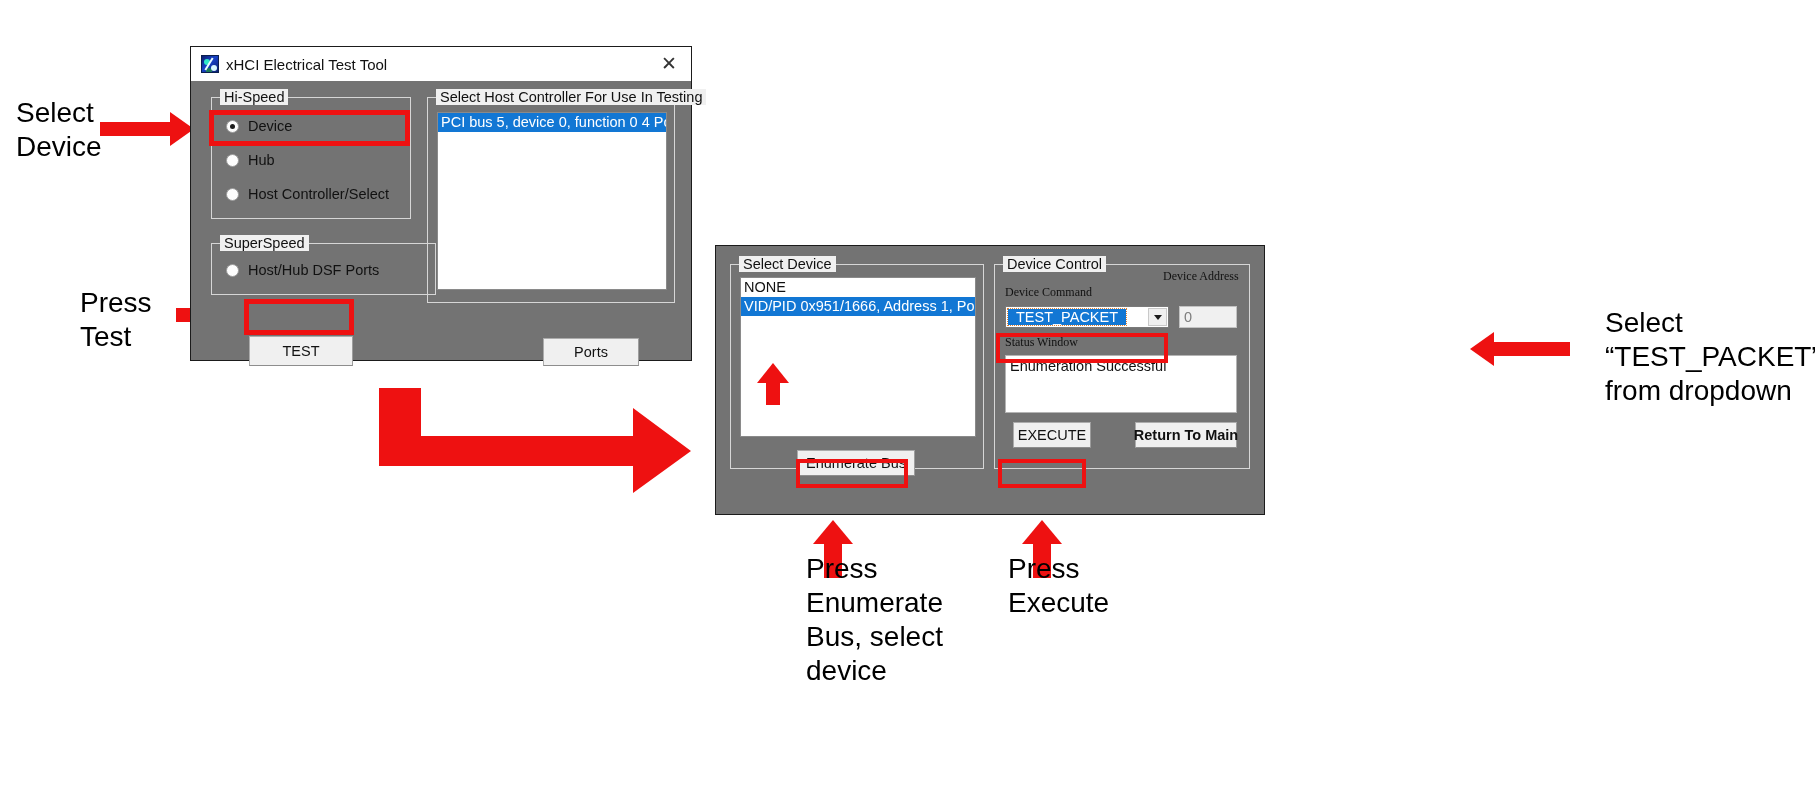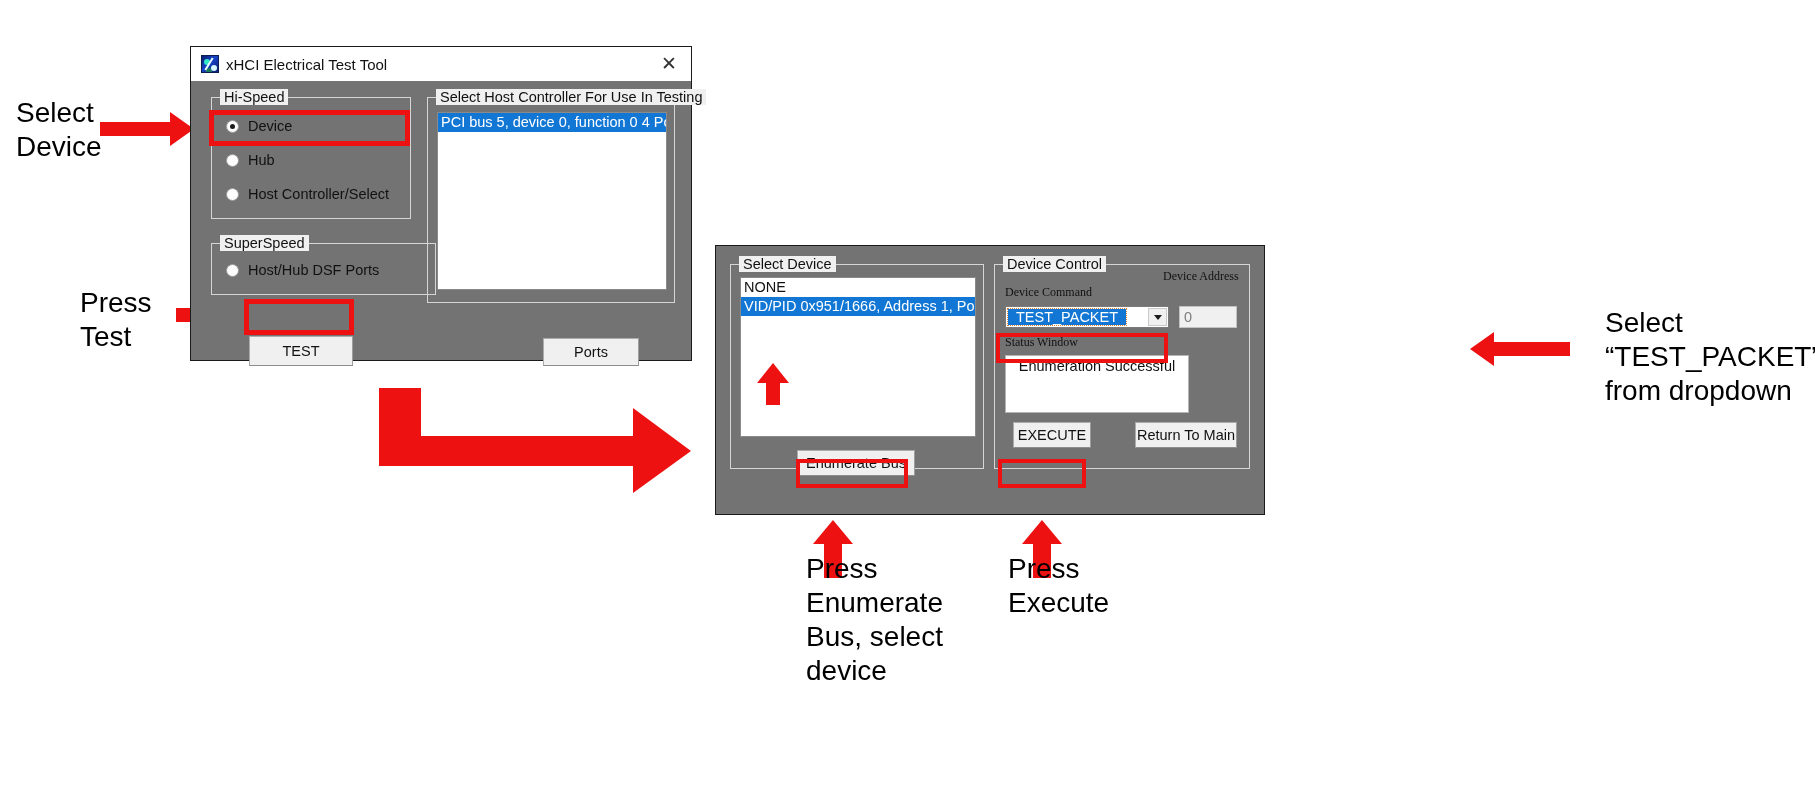--- a/index.html
+++ b/index.html
@@ -366,24 +366,24 @@
         <span class="val">TEST_PACKET</span>
         <span class="arrowbox">
             <span class="caret"></span>
           </span>
       </div>
 
       <div class="textin" style="left:184px; top:41px; width:58px; height:22px;">0</div>
 
       <div class="lbl" style="left:10px; top:70px;">Status Window</div>
 
-      <div class="statusbox" style="left:10px; top:90px; width:184px; height:58px;text-align:center;">Enumeration Successful</div>
+      <div class="statusbox" style="left:10px; top:90px; width:232px; height:58px;">Enumeration Successful</div>
 
       <div class="btn" style="left:18px; top:157px; width:78px; height:26px;">EXECUTE</div>
-      <div class="btn" style="left:140px; top:157px; width:102px; height:26px;">Return To Main</div>
+      <div class="btn" style="left:140px; top:157px; width:102px; height:26px;font-weight:bold;">Return To Main</div>
     </div>
   </div>
 </div>
 
 <div class="hl thin" style="left:996px; top:333px; width:172px; height:30px;"></div>
 <div class="hl thin" style="left:796px; top:459px; width:112px; height:29px;"></div>
 <div class="hl thin" style="left:998px; top:459px; width:88px; height:29px;"></div>
 
 <div class="arrow-u" style="left:757px; top:363px; width:32px; height:42px;">
   <div class="head" style="left:0; top:0;"></div>

